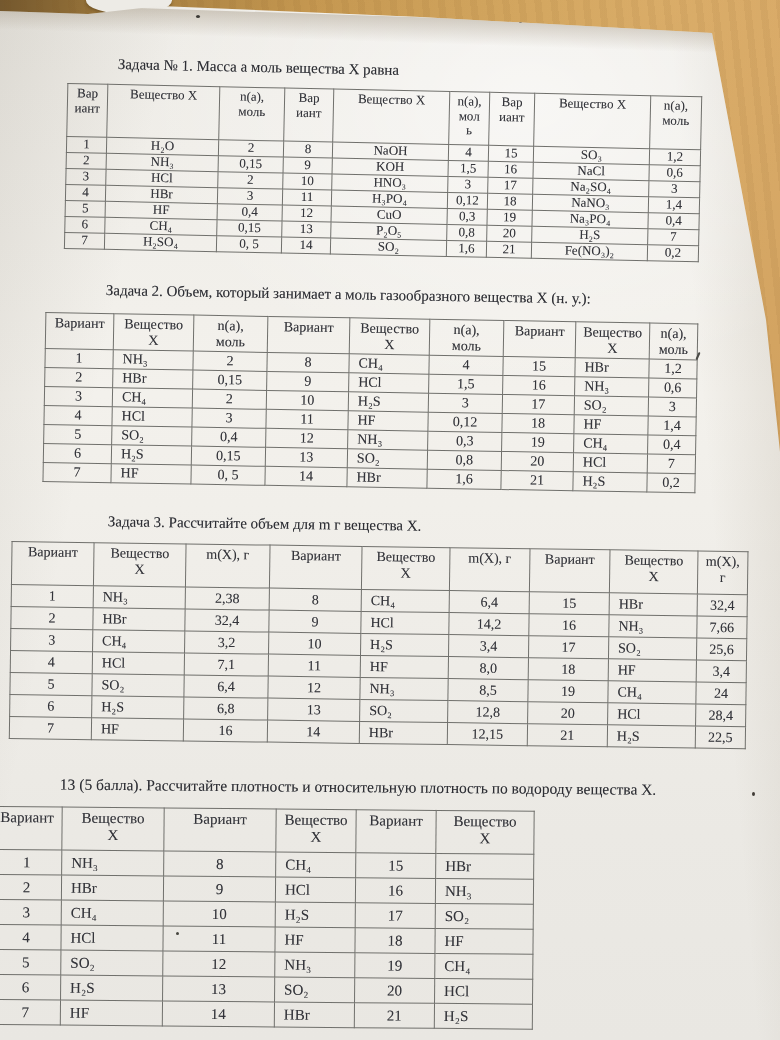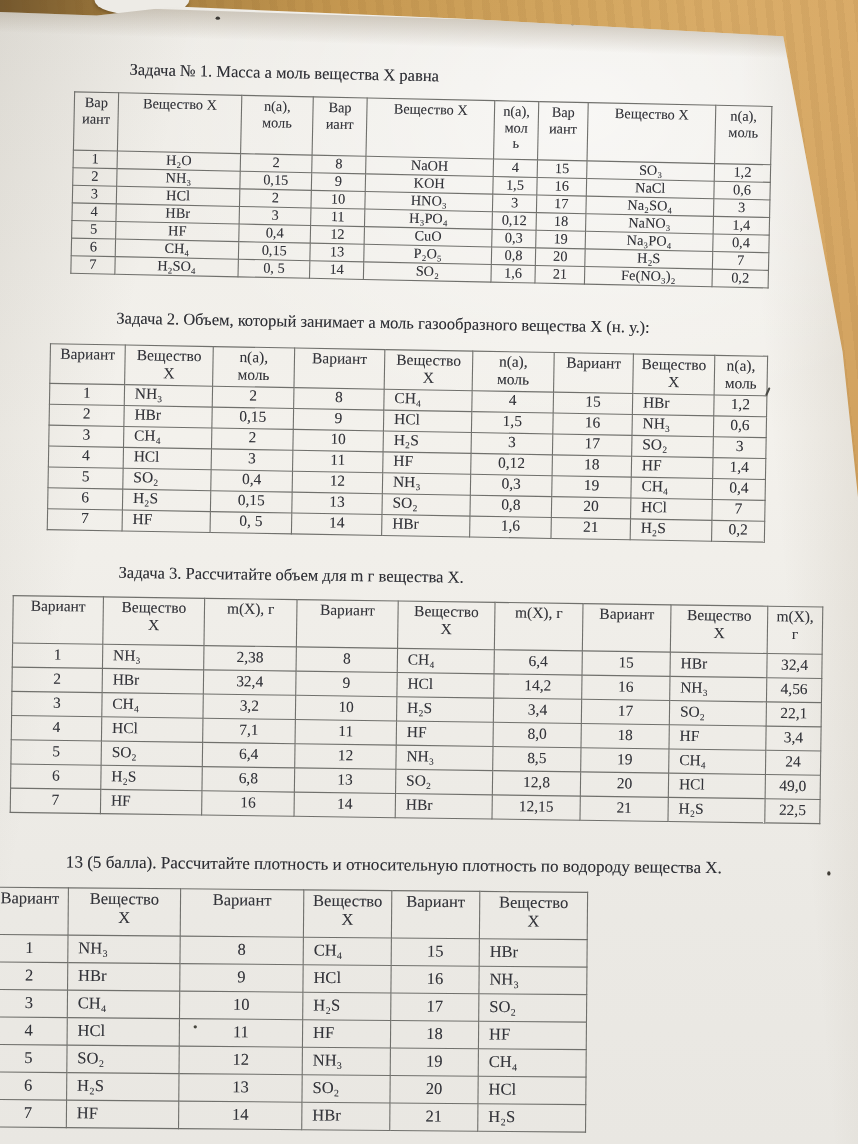--- a/index.html
+++ b/index.html
@@ -372,32 +372,32 @@
           </tr>
           <tr>
             <td>2</td>
             <td class="chem">HBr</td>
             <td>32,4</td>
             <td>9</td>
             <td class="chem">HCl</td>
             <td>14,2</td>
             <td>16</td>
             <td class="chem">NH₃</td>
-            <td>4,56</td>
+            <td>7,66</td>
           </tr>
           <tr>
             <td>3</td>
             <td class="chem">CH₄</td>
             <td>3,2</td>
             <td>10</td>
             <td class="chem">H₂S</td>
             <td>3,4</td>
             <td>17</td>
             <td class="chem">SO₂</td>
-            <td>22,1</td>
+            <td>25,6</td>
           </tr>
           <tr>
             <td>4</td>
             <td class="chem">HCl</td>
             <td>7,1</td>
             <td>11</td>
             <td class="chem">HF</td>
             <td>8,0</td>
             <td>18</td>
             <td class="chem">HF</td>
@@ -416,21 +416,21 @@
           </tr>
           <tr>
             <td>6</td>
             <td class="chem">H₂S</td>
             <td>6,8</td>
             <td>13</td>
             <td class="chem">SO₂</td>
             <td>12,8</td>
             <td>20</td>
             <td class="chem">HCl</td>
-            <td>49,0</td>
+            <td>28,4</td>
           </tr>
           <tr>
             <td>7</td>
             <td class="chem">HF</td>
             <td>16</td>
             <td>14</td>
             <td class="chem">HBr</td>
             <td>12,15</td>
             <td>21</td>
             <td class="chem">H₂S</td>

